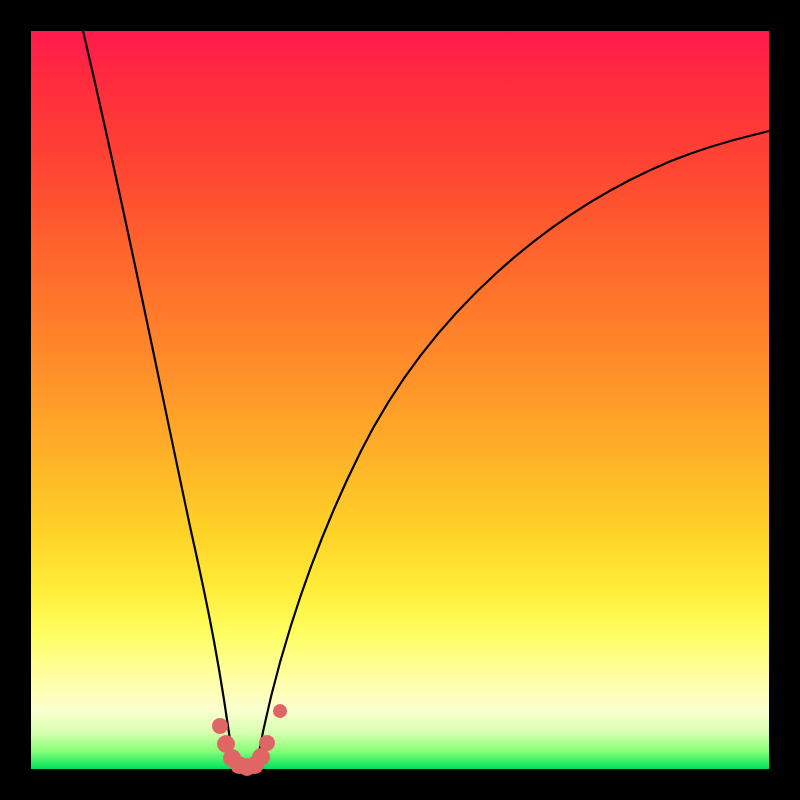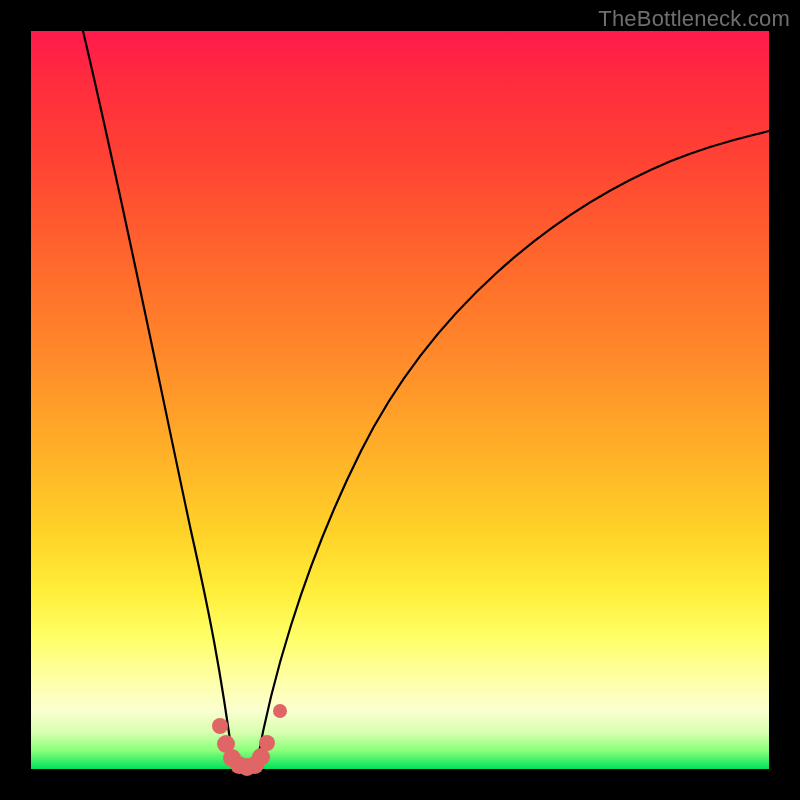--- a/index.html
+++ b/index.html
@@ -97,14 +97,13 @@
       <circle class="marker" cx="201" cy="727" r="9"></circle>
       <circle class="marker" cx="208" cy="734" r="9"></circle>
       <circle class="marker" cx="216" cy="736" r="9"></circle>
       <circle class="marker" cx="224" cy="734" r="9"></circle>
       <circle class="marker" cx="230" cy="726" r="9"></circle>
       <circle class="marker" cx="236" cy="712" r="8"></circle>
       <circle class="marker" cx="249" cy="680" r="7"></circle>
     </g>
   </svg>
 
-  <div class="watermark">TheBottleneck.com</div>
 </div>
 
 </body></html>

